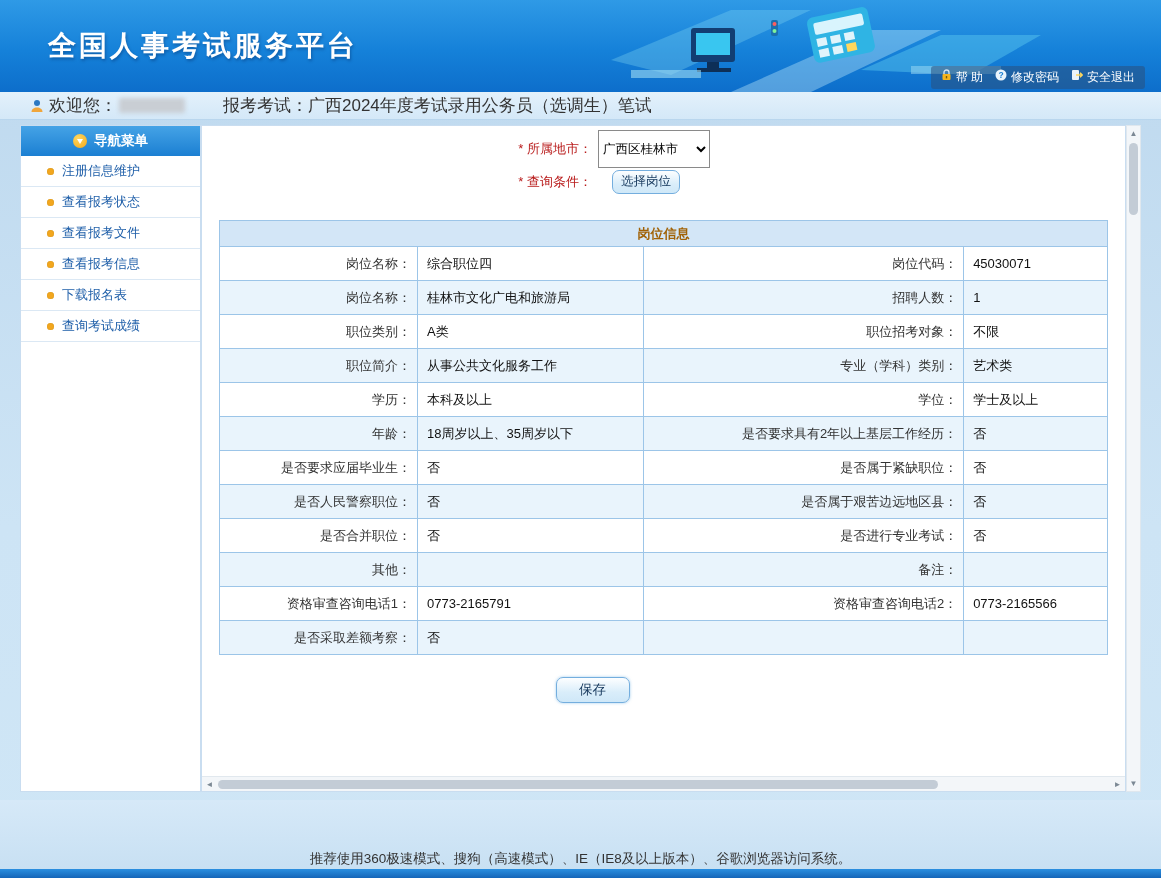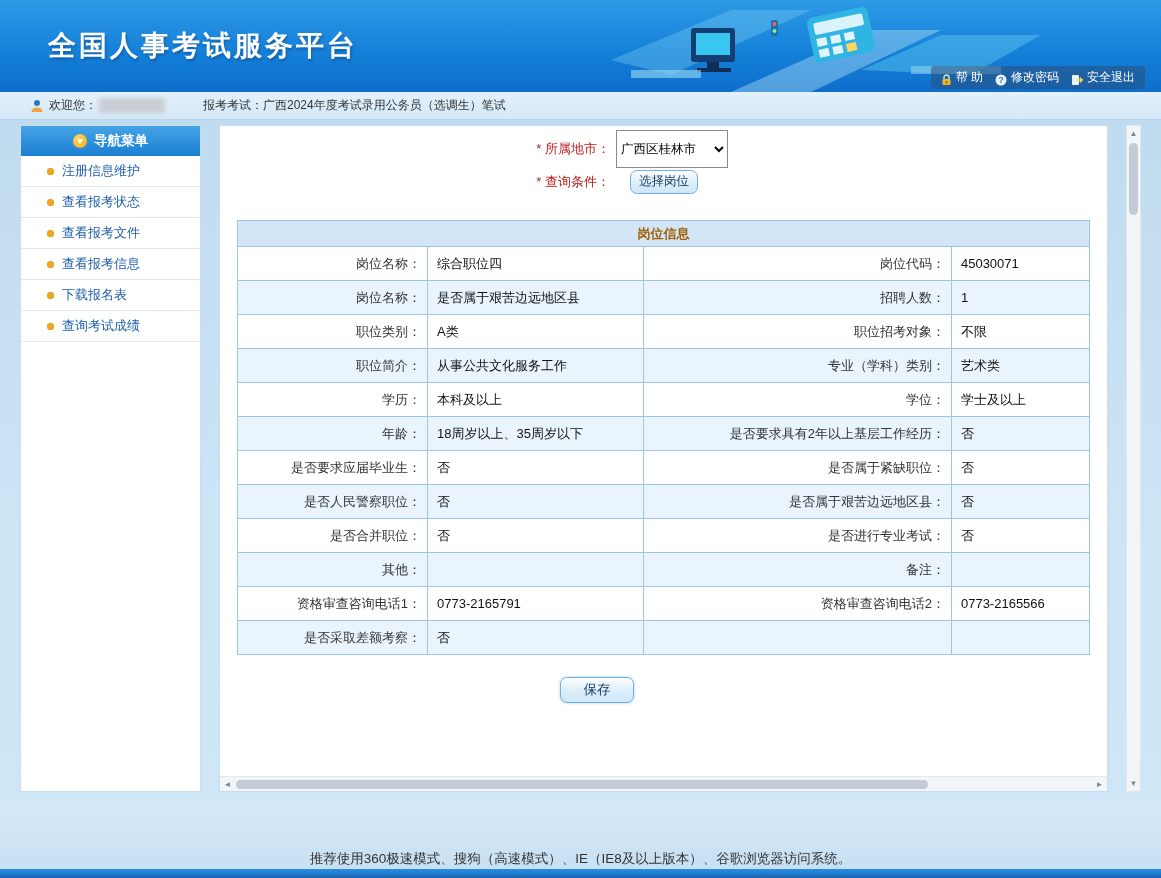--- a/index.html
+++ b/index.html
@@ -8,31 +8,31 @@
           background:linear-gradient(180deg,#bdd8ee 0%,#cde4f5 60%,#cfe6f6 100%); }
 
   
   .top-header { position:relative; height:92px;
     background:linear-gradient(180deg,#2f9ae6 0%,#1581d9 55%,#0d6ecb 100%); overflow:hidden; }
   .site-title { position:absolute; left:48px; top:27px; color:#fff; font-size:28px; font-weight:bold;
     letter-spacing:3px; text-shadow:1px 2px 3px rgba(0,30,80,.35); }
   .header-illu { position:absolute; right:110px; top:0; }
   .quick-links { position:absolute; right:16px; bottom:3px; height:23px; display:flex; align-items:center;
     gap:12px; padding:0 10px; background:rgba(42,80,125,.55); border-radius:3px; }
-  .qlink { display:flex; align-items:flex-end; gap:4px; color:#fff; font-size:12px; cursor:pointer; text-decoration:none; }
+  .qlink { display:flex; align-items:flex-start; gap:4px; color:#fff; font-size:12px; cursor:pointer; text-decoration:none; }
   .qlink svg { display:block; }
 
   
   .welcome-bar { height:28px; background:linear-gradient(180deg,#e3f1fb,#d4e8f8); border-bottom:1px solid #b9d6ee;
-    display:flex; align-items:center; padding-left:30px; font-size:12px; color:#333; }
+    display:flex; align-items:center; padding-left:30px; font-size:17px; color:#333; }
   .welcome-bar .picon { margin-right:5px; display:flex; }
   .redacted { width:66px; height:15px; margin:0 38px 0 2px; background:#c9ced4; border-radius:2px; filter:blur(2px); }
 
   
-  .content-wrap { display:flex; margin:5px 20px 7px; height:667px; gap:18px; }
+  .content-wrap { display:flex; margin:5px 20px 7px; height:667px; gap:0; }
 
   
   .sidebar { width:181px; background:#fff; border:1px solid #c9ddf0; }
   .side-header { height:30px; background:linear-gradient(180deg,#45a3e6,#1b7fd2); color:#fff; font-size:13.5px;
     font-weight:bold; display:flex; align-items:center; justify-content:center; gap:7px; cursor:pointer; }
   .nav-badge { width:14px; height:14px; border-radius:50%; background:radial-gradient(circle at 35% 30%,#ffd75e,#f5a81a);
     display:flex; align-items:center; justify-content:center; }
   .nav-badge .tri { width:0; height:0; border-left:3.5px solid transparent; border-right:3.5px solid transparent;
     border-top:5px solid #fff; margin-top:1px; }
   .side-item { height:31px; display:flex; align-items:center; padding-left:26px; gap:8px;
@@ -211,21 +211,21 @@
             <td colspan="4">岗位信息</td>
           </tr>
           <tr>
             <td class="lbl">岗位名称：</td>
             <td class="val">综合职位四</td>
             <td class="lbl">岗位代码：</td>
             <td class="val">45030071</td>
           </tr>
           <tr class="alt">
             <td class="lbl">岗位名称：</td>
-            <td class="val">是否属于艰苦边远地区县</td>
+            <td class="val">桂林市文化广电和旅游局</td>
             <td class="lbl">招聘人数：</td>
             <td class="val">1</td>
           </tr>
           <tr>
             <td class="lbl">职位类别：</td>
             <td class="val">A类</td>
             <td class="lbl">职位招考对象：</td>
             <td class="val">不限</td>
           </tr>
           <tr class="alt">

